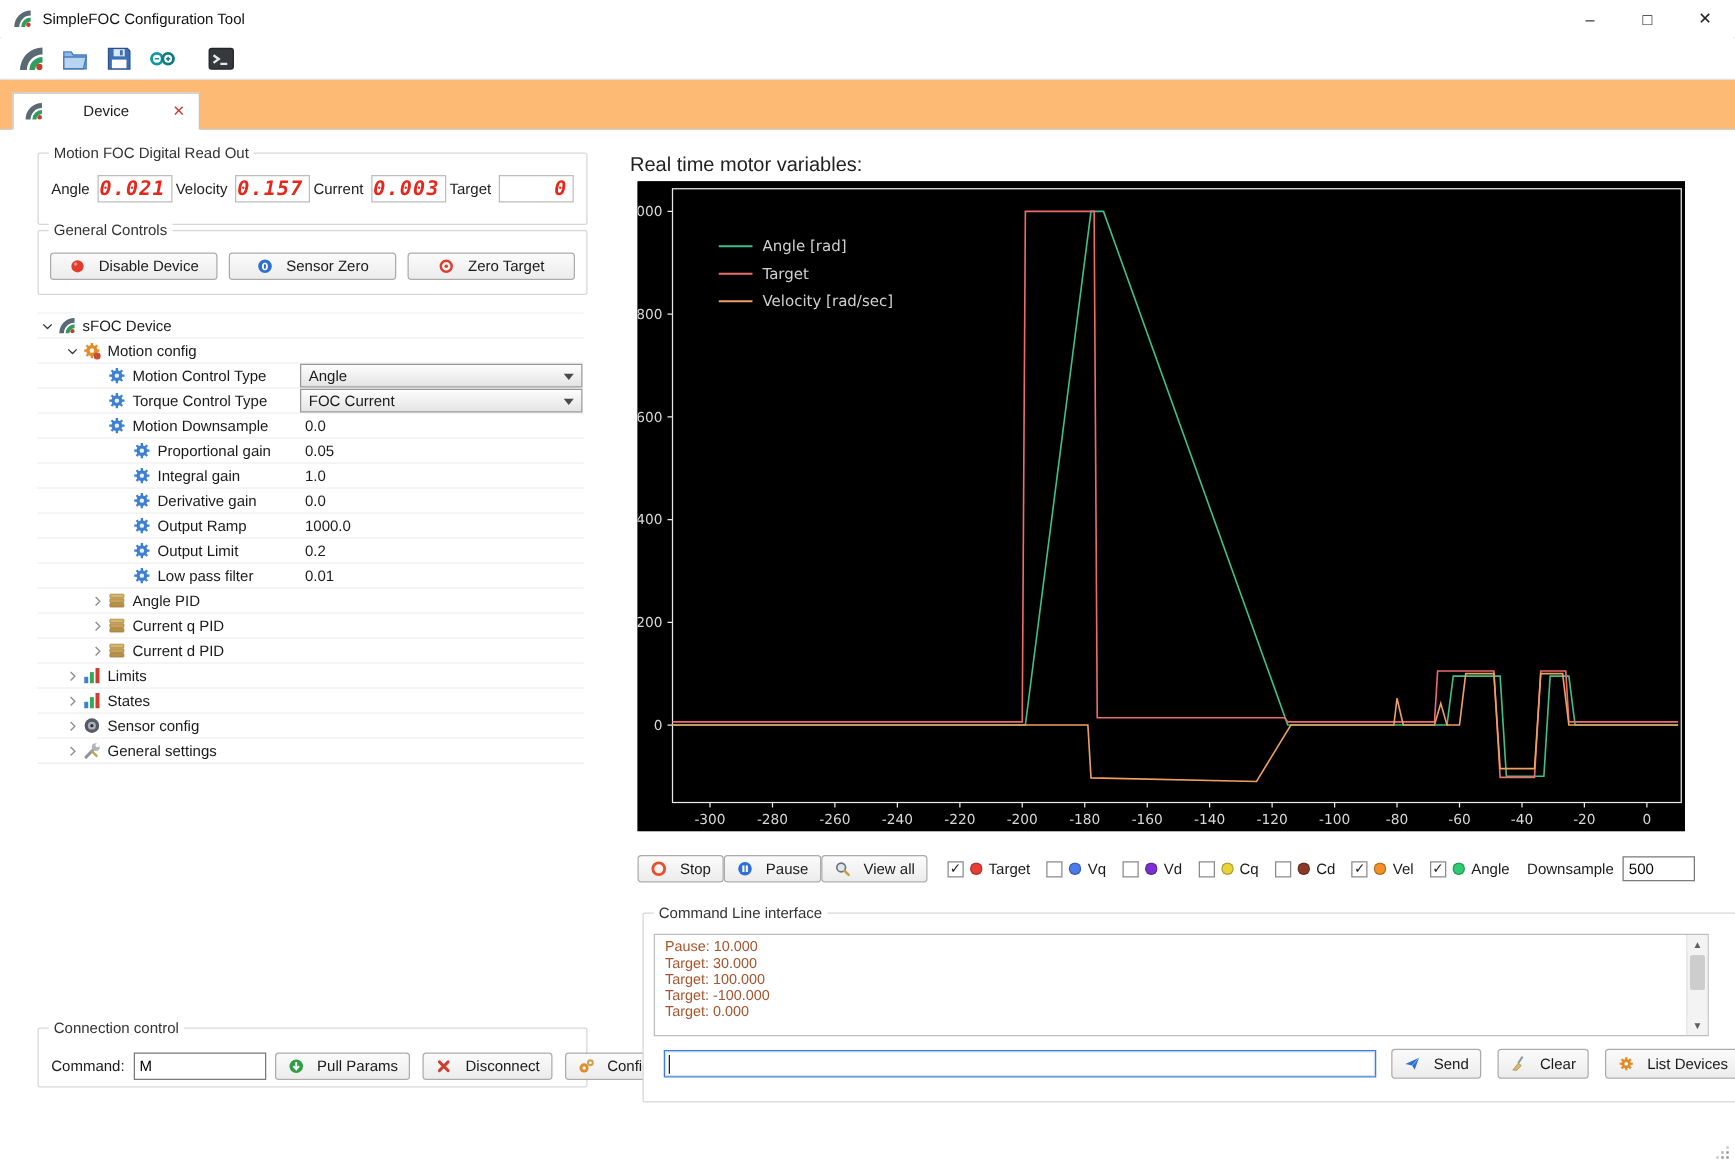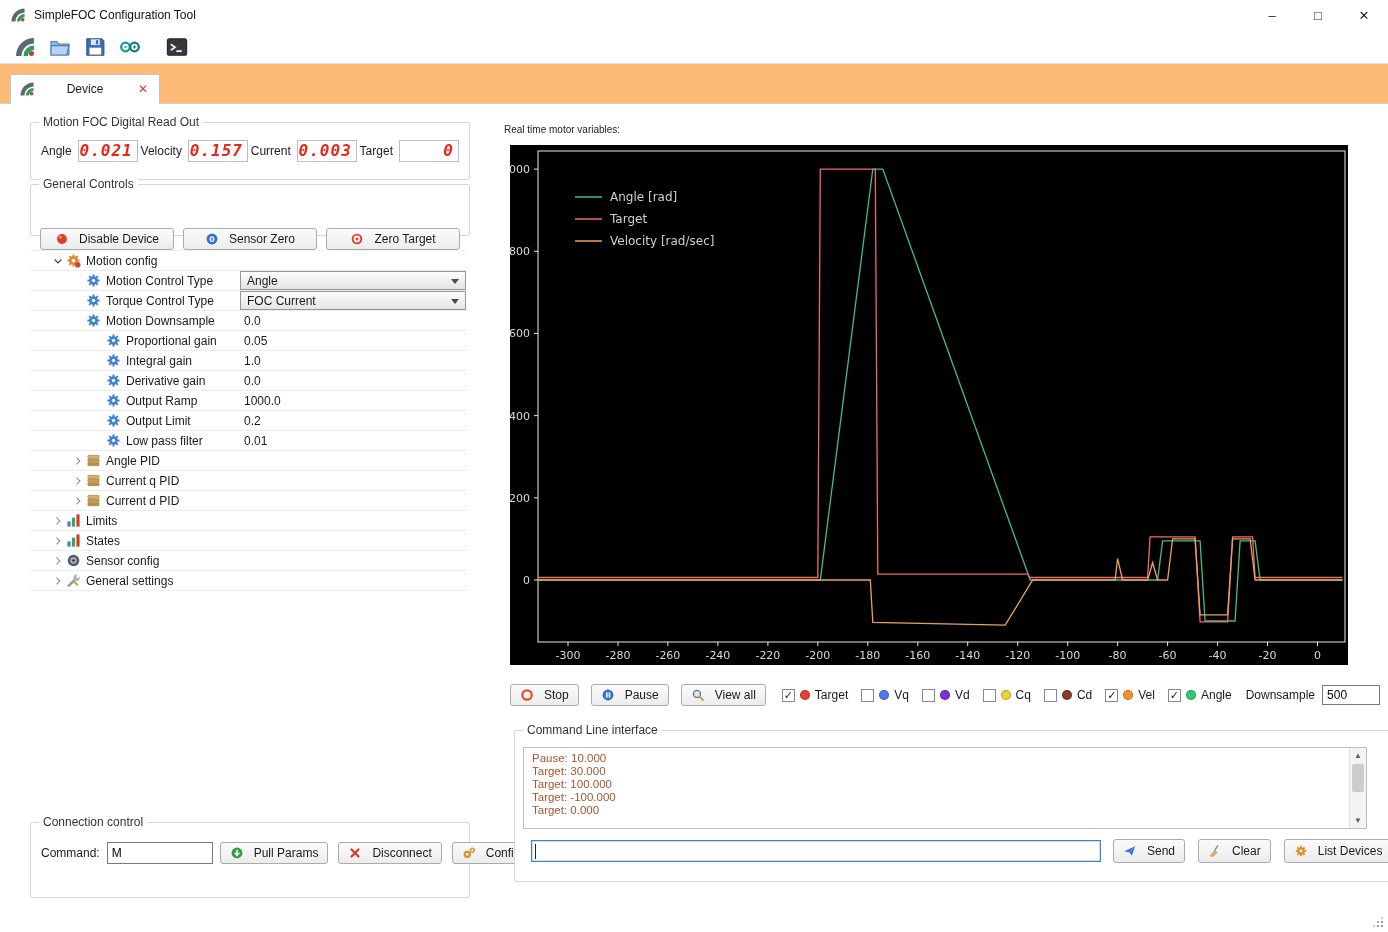--- a/index.html
+++ b/index.html
@@ -48,48 +48,48 @@
   }
   
   .g-general{top:80px;left:0;width:440px;height:52px;}
   .gcbtns{display:flex;gap:9px;padding:17px 9px 0 9px;}
   .btn{
     display:inline-flex;align-items:center;justify-content:center;gap:5px;
     height:22px;padding:0 9px;border:1px solid #ababab;border-radius:3px;
     background:linear-gradient(#fbfbfb,#ececec);font-size:12px;color:#1a1a1a;white-space:nowrap;
     font-family:inherit;
   }
-  .btn.grow{flex:1;margin-top:26px;}
+  .btn.grow{flex:1;}
   .btn .icon{width:14px;height:14px;flex:none;}
   
   .tree{position:absolute;top:146px;left:0;width:437px;border-top:1px solid #efefef;}
   .trow{height:20px;display:flex;align-items:center;border-bottom:1px solid #ececec;position:relative;background:#fff;}
   .tindent{flex:none;height:1px;}
   .chev{width:16px;height:16px;flex:0 0 16px;display:flex;align-items:center;justify-content:center;}
   .chev svg{width:12px;height:12px;}
   .icon{width:15px;height:15px;display:inline-flex;flex:0 0 15px;margin-right:5px;}
   .icon svg{width:100%;height:100%;display:block;}
   .tlabel{font-size:12px;}
   .tval{position:absolute;left:214px;font-size:12px;}
   .combo{
     position:absolute;left:210px;top:0;width:226px;height:19px;border:1px solid #979797;
     background:linear-gradient(#fdfdfd,#e4e4e4);display:flex;align-items:center;padding:0 6px;font-size:12px;
   }
   .combo-arrow{position:absolute;right:6px;top:7px;width:0;height:0;border-left:4px solid transparent;border-right:4px solid transparent;border-top:5px solid #4a4a4a;}
   
-  .g-conn{top:718px;left:0;width:440px;height:76px;}
+  .g-conn{top:718px;left:0;width:440px;height:48px;}
   .connrow{display:flex;align-items:center;gap:7px;padding:19px 7px 0 10px;}
   .textinput{border:1px solid #7a7a7a;background:#fff;height:22px;font-size:12px;padding:0 4px;font-family:inherit;}
   .cmdinput{width:106px;}
   .connbtns{display:flex;gap:10px;}
   
-  .charttitle{position:absolute;top:20px;left:6px;font-size:10px;color:#222;}
+  .charttitle{position:absolute;top:20px;left:6px;font-size:16px;color:#222;}
   .chart{position:absolute;top:41px;left:12px;width:838px;height:520px;background:#000;}
   .plotbar{position:absolute;top:578px;left:12px;width:846px;height:26px;display:flex;align-items:center;}
-  .plotbtns{display:flex;gap:12px;}
+  .plotbtns{display:flex;}
   .channels{display:flex;gap:13px;align-items:center;margin-left:16px;}
   .chk{display:inline-flex;align-items:center;gap:5px;}
   .cbox{width:13px;height:13px;border:1px solid #8a8a8a;background:#fff;font-size:11px;line-height:11px;text-align:center;color:#222;font-weight:bold;display:inline-block;}
   .cdot{width:10px;height:10px;border-radius:50%;display:inline-block;border:1px solid rgba(0,0,0,0.25);}
   .clab{font-size:12px;}
   .dslabel{margin-left:14px;font-size:12px;}
   .dsinput{width:58px;height:20px;margin-left:7px;}
   
   .g-cli{top:626px;left:16px;width:1000px;height:152px;}
   .cliout{position:absolute;top:16px;left:8px;width:844px;height:82px;border:1px solid #bdbdbd;background:#fff;overflow:hidden;}
@@ -234,20 +234,36 @@
                 <circle cx="8" cy="8" r="5" fill="none" stroke="#e23a2c" stroke-width="2.2"></circle>
                 <circle cx="8" cy="8" r="1.6" fill="#e23a2c"></circle>
               </svg>
             </span>
             <span>Zero Target</span>
           </button>
         </div>
     </div>
 
     <div class="tree">
+        <div class="trow">
+          <span class="tindent" style="width:0px"></span>
+          <span class="chev">
+            <svg viewBox="0 0 16 16">
+              <path d="M3.5 6 L8 10.5 L12.5 6" stroke="#3a3a3a" stroke-width="1.5" fill="none"></path>
+            </svg>
+          </span>
+          <span class="icon">
+            <svg viewBox="0 0 22 22">
+              <path d="M2 20 A18 18 0 0 1 20 2 L20 7.5 A12.5 12.5 0 0 0 7.5 20 Z" fill="#5a6a72"></path>
+              <path d="M9.5 20 A10.5 10.5 0 0 1 20 9.5 L20 14 A6 6 0 0 0 14 20 Z" fill="#2f9e5d"></path>
+              <circle cx="17.5" cy="17.5" r="2.5" fill="#c2402e"></circle>
+            </svg>
+          </span>
+          <span class="tlabel">sFOC Device</span>
+        </div>
         <div class="trow">
           <span class="tindent" style="width:20px"></span>
           <span class="chev">
             <svg viewBox="0 0 16 16">
               <path d="M3.5 6 L8 10.5 L12.5 6" stroke="#3a3a3a" stroke-width="1.5" fill="none"></path>
             </svg>
           </span>
           <span class="icon">
             <svg viewBox="0 0 16 16">
               <g fill="#e08c2a">

